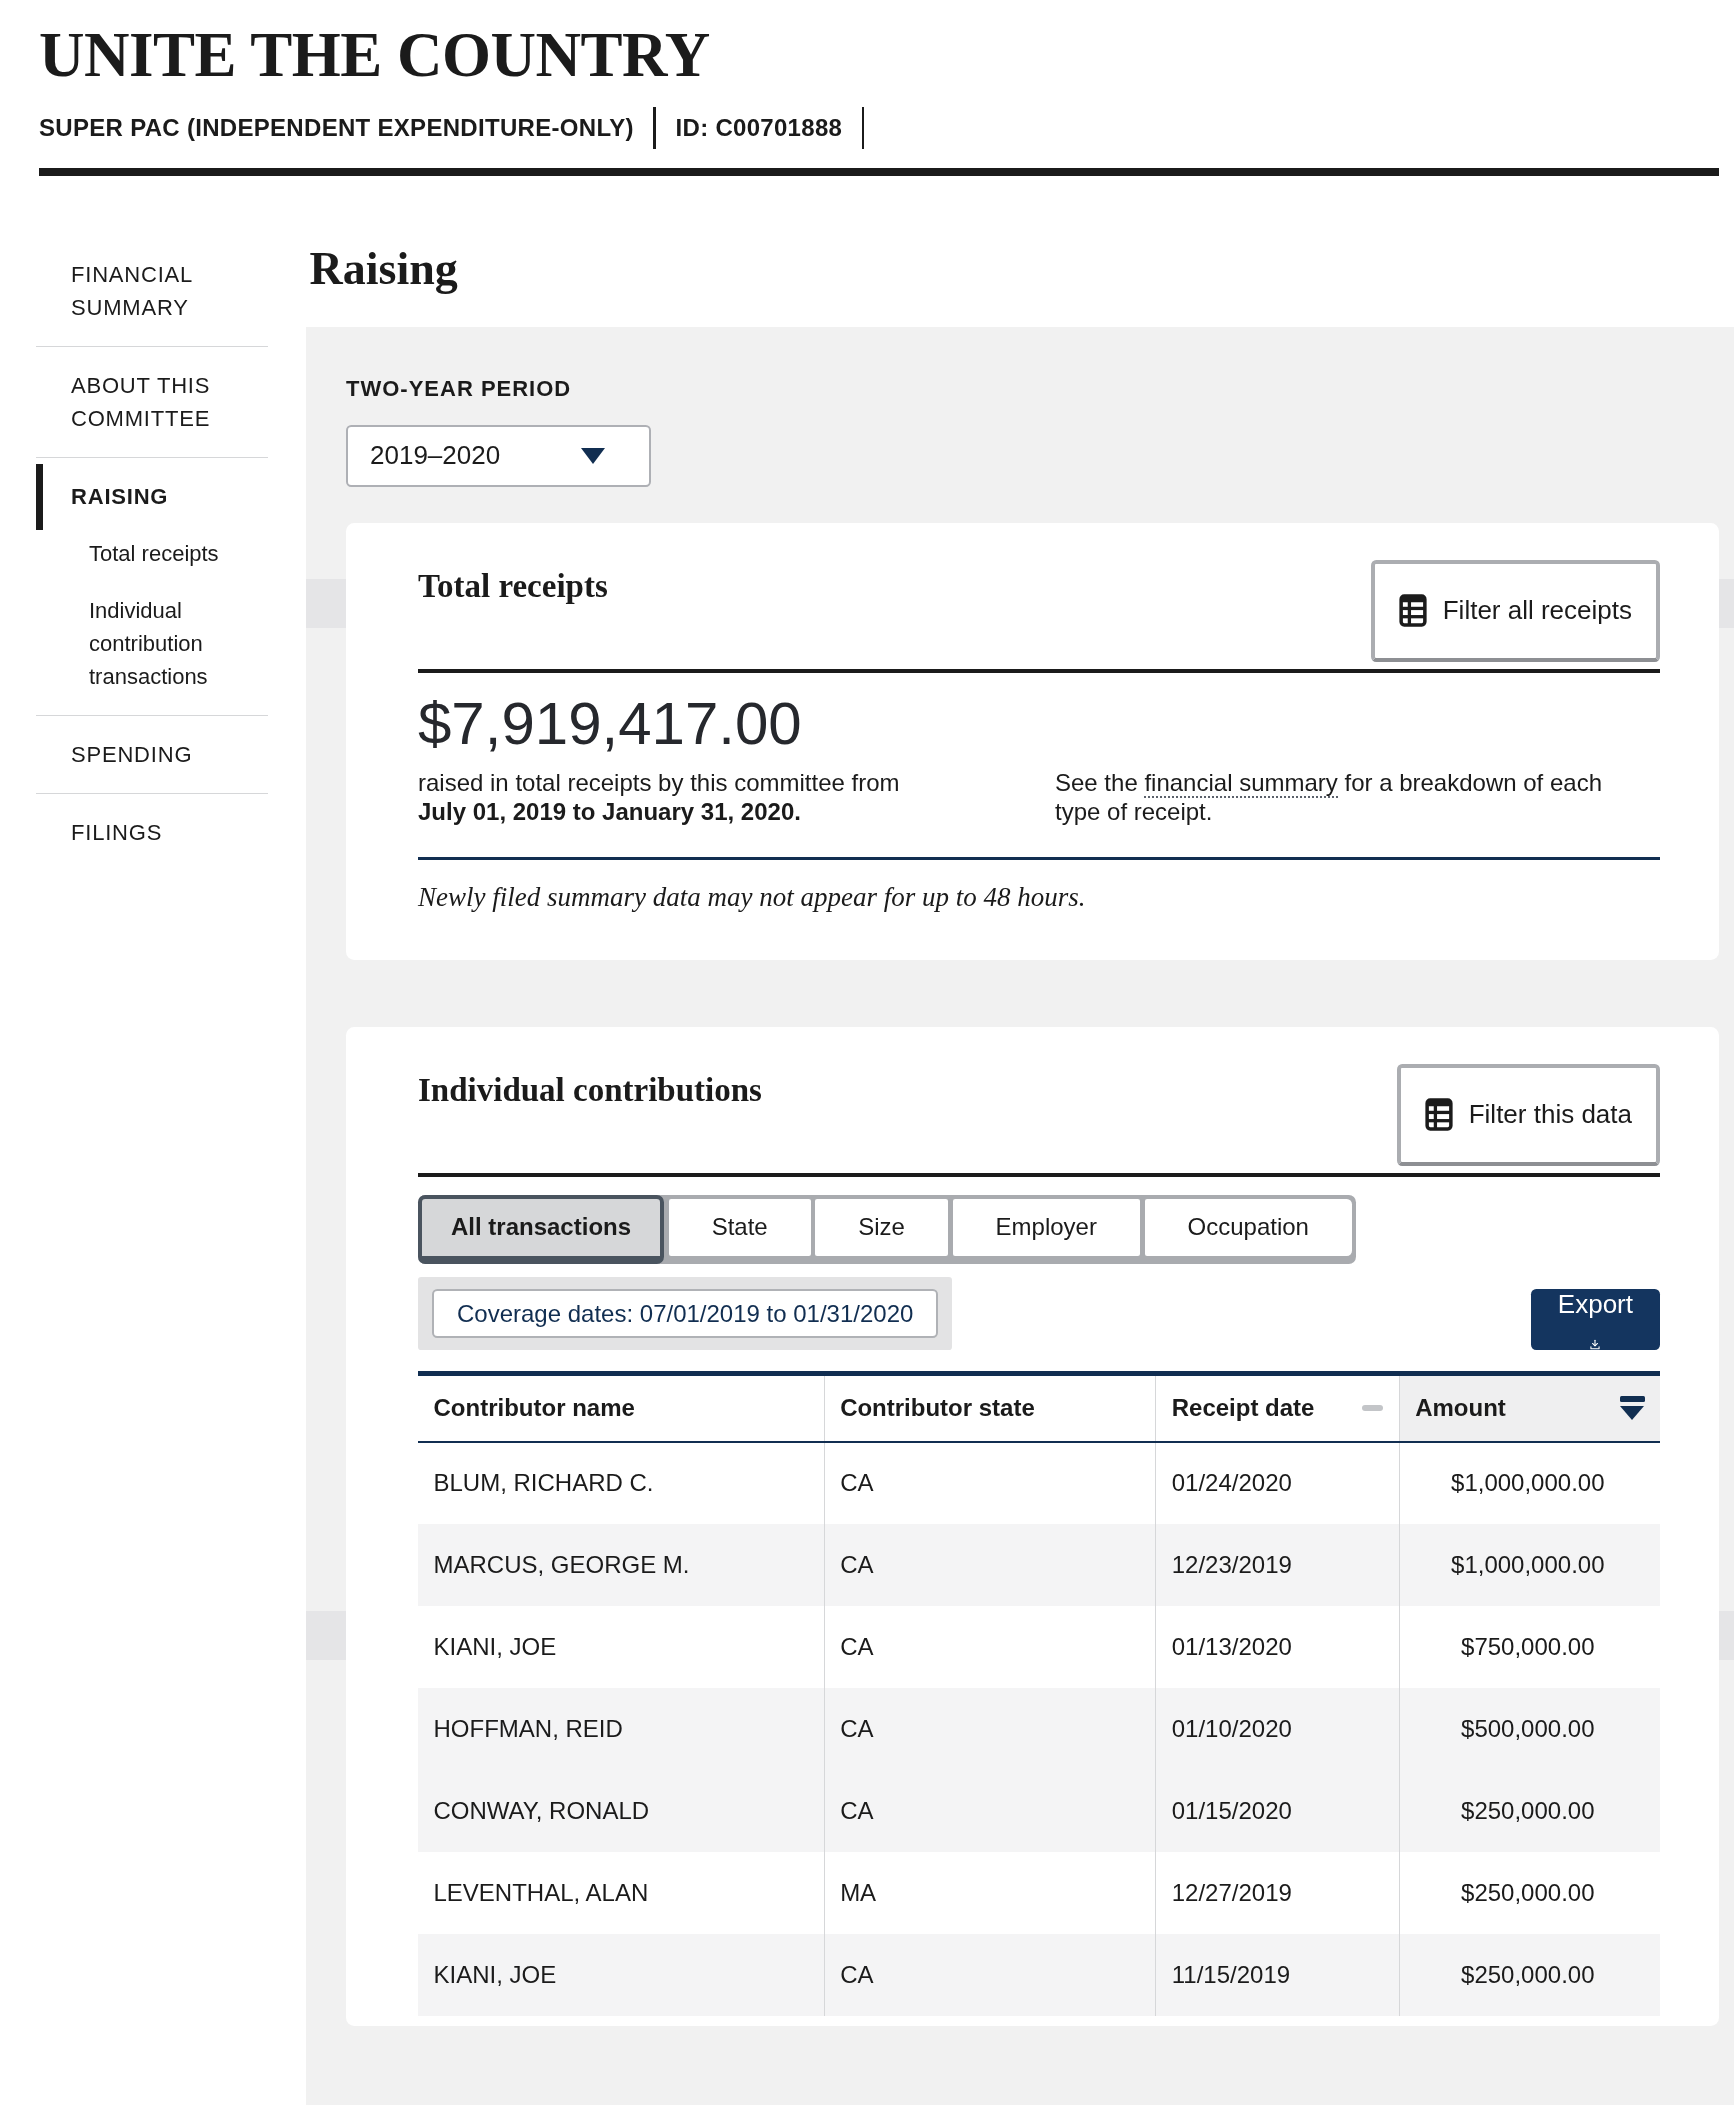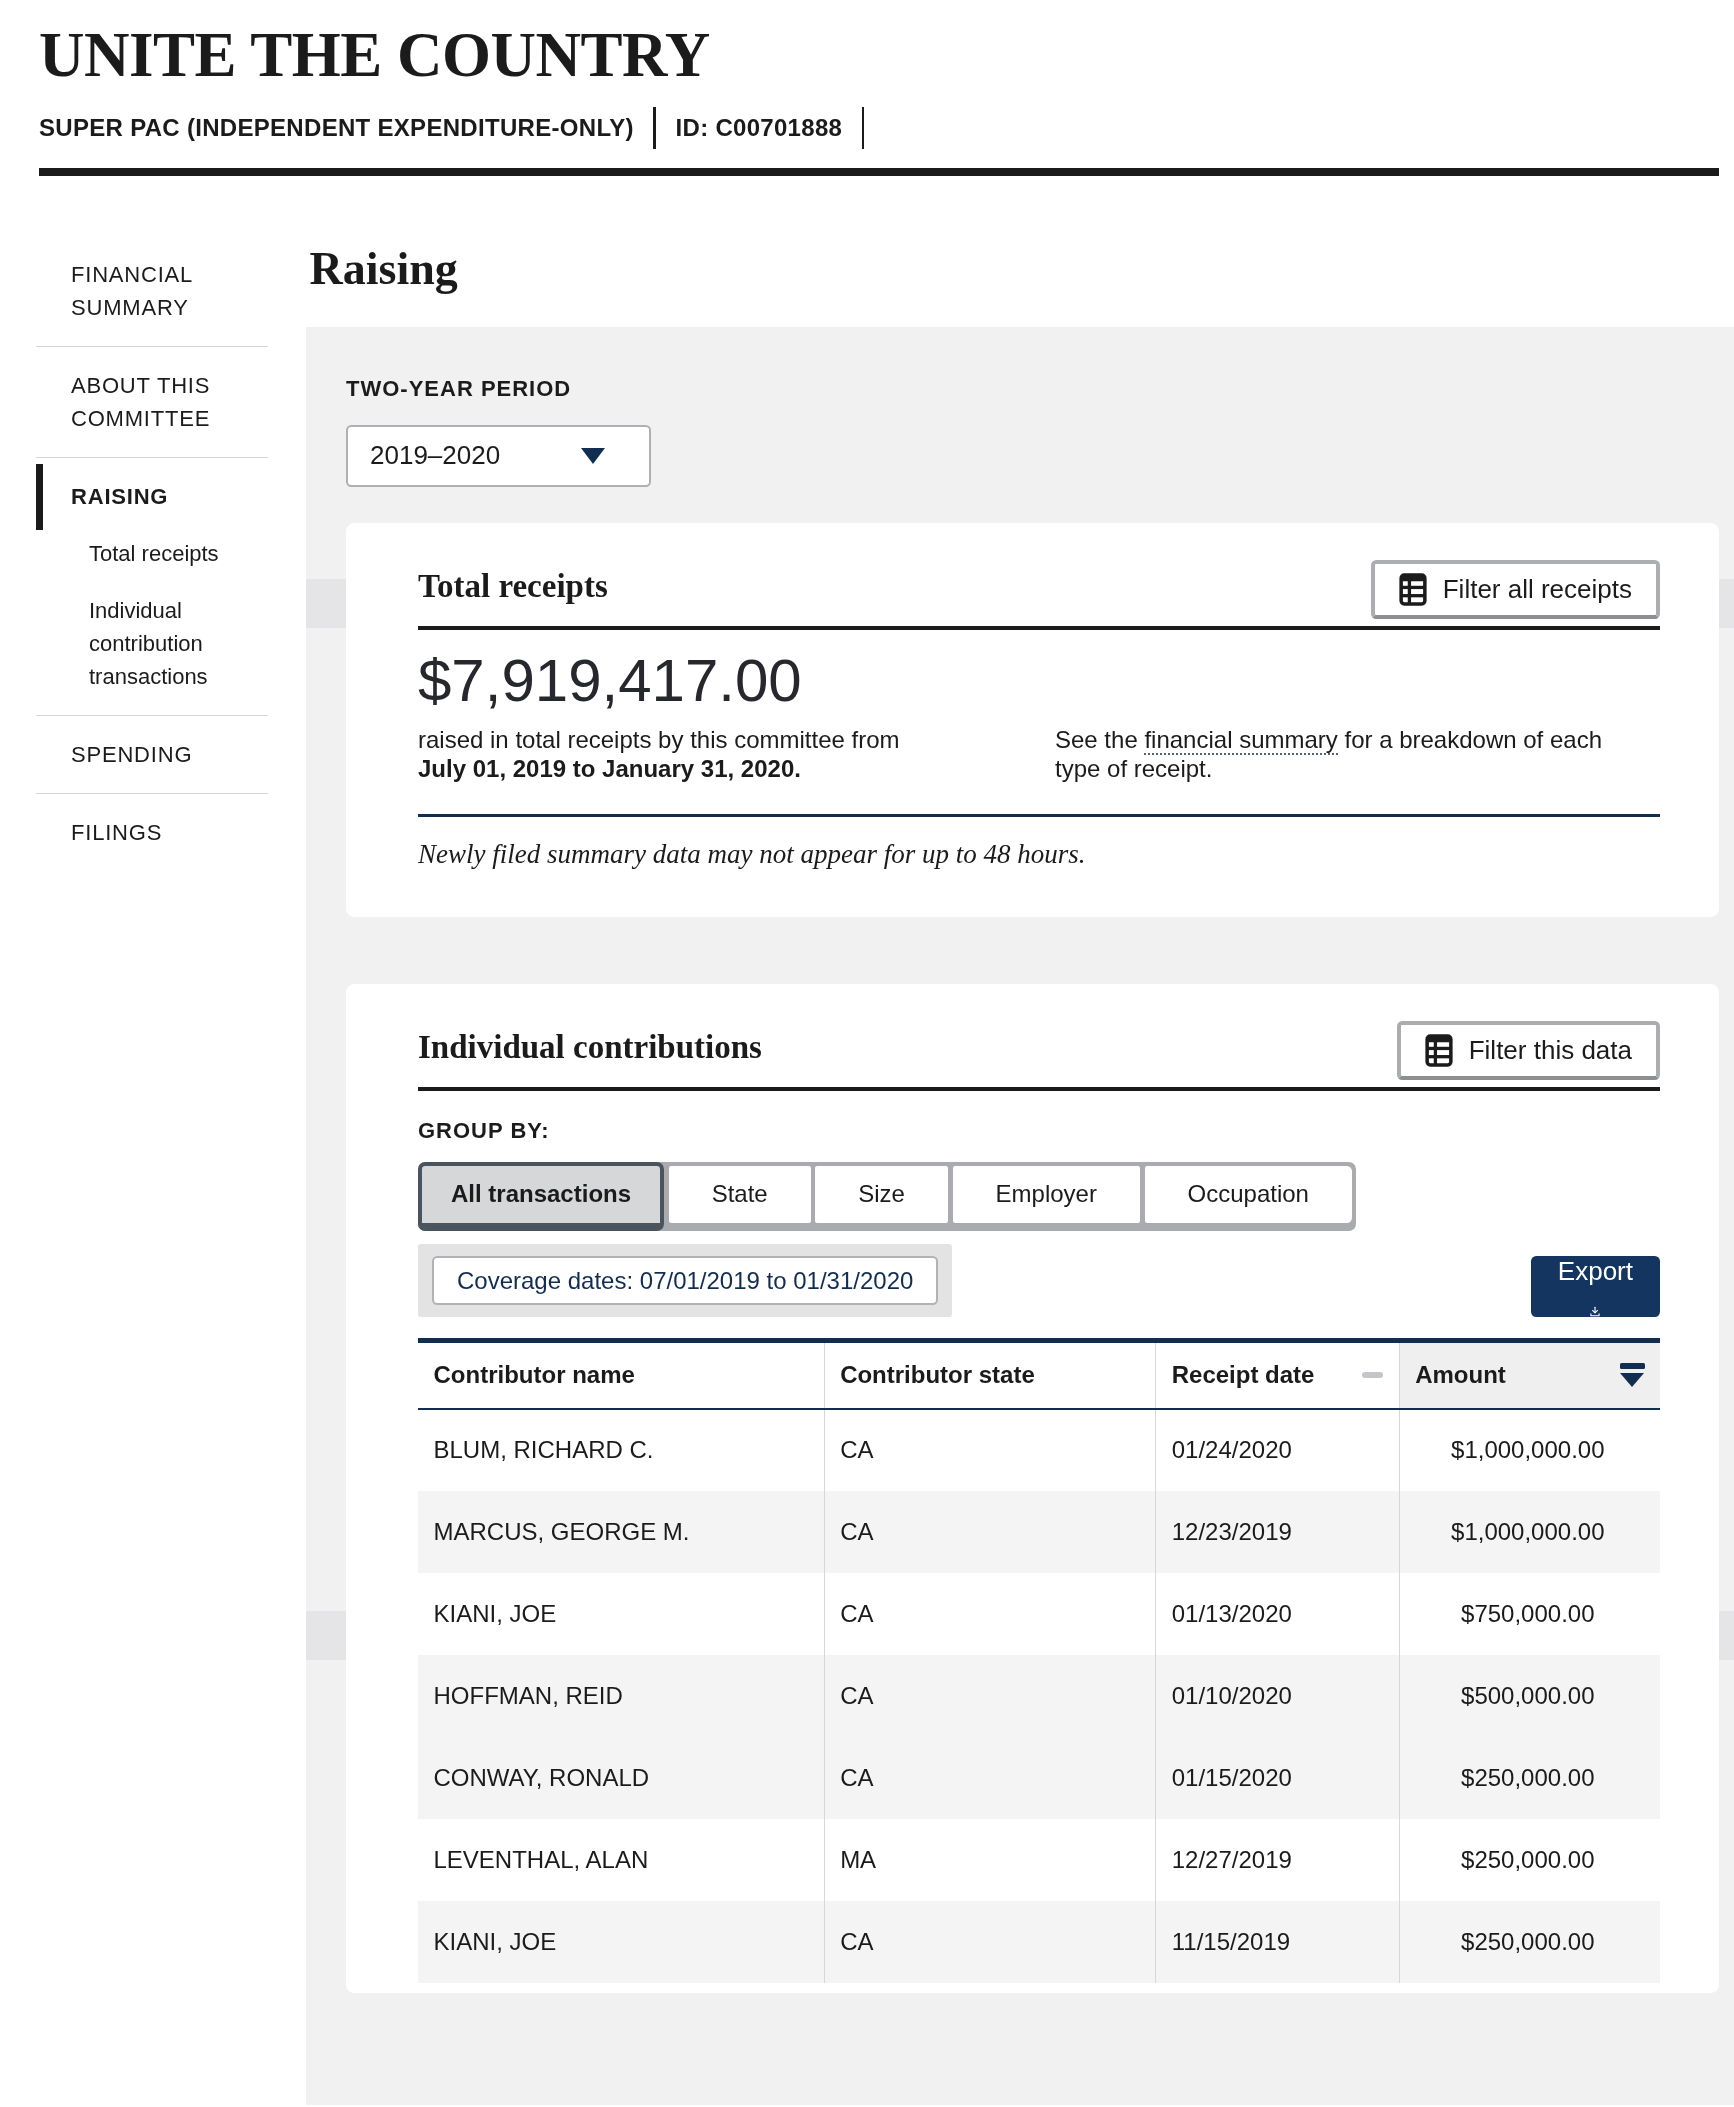--- a/index.html
+++ b/index.html
@@ -48,21 +48,21 @@
 
   
   .card { position:relative; z-index:1; background:#fff; border-radius:8.3px;
     margin-top:36px; width:1373px; padding:0 59px 0 72px; }
   .card-head { display:flex; justify-content:space-between; align-items:flex-start;
     padding-top:37px; }
   .card-title { font-family:"Liberation Serif", serif; font-weight:700;
     font-size:33px; margin-top:8.3px; }
   .filter-btn { display:flex; align-items:center; gap:15.5px; background:#fff;
     border:4.1px solid #abadb1; border-bottom-color:#8d8f93; border-radius:5.2px;
-    height:59px; padding:0 24px; font-size:26px; font-family:inherit;
+    height:102px; padding:0 24px; font-size:26px; font-family:inherit;
     color:#1b1b1b; cursor:pointer; }
   .rule-black { height:4.1px; background:#1b1b1b; margin-top:7.2px; }
   .big-number { font-size:60px; margin-top:15.5px; color:#26282d; }
   .two-col { display:flex; margin-top:10.3px; }
   .two-col p { font-size:24px; line-height:29px; }
   .col-left { width:498px; flex:none; }
   .col-right { width:578px; flex:none; margin-left:139px; }
   .dashed-link { color:#1b1b1b; text-decoration:none;
     border-bottom:2.6px dotted #5b616b; cursor:pointer; }
   .rule-navy { height:2.6px; background:#112e51; margin-top:31px; }
@@ -185,21 +185,20 @@
                 <rect x="2" y="2" width="23" height="6" rx="2" fill="#1b1b1b"></rect>
                 <line x1="10" y1="4" x2="10" y2="30" stroke="#1b1b1b" stroke-width="3.2"></line>
                 <line x1="2" y1="14" x2="25" y2="14" stroke="#1b1b1b" stroke-width="3.2"></line>
                 <line x1="2" y1="22" x2="25" y2="22" stroke="#1b1b1b" stroke-width="3.2"></line>
               </svg>
               <span>Filter this data</span>
             </button>
           </div>
           <div class="rule-black"></div>
 
-          <div class="groupby-label">GROUP BY:</div>
           <div class="btn-group" id="group-buttons">
               <button class="group-btn active">All transactions</button>
               <button class="group-btn">State</button>
               <button class="group-btn">Size</button>
               <button class="group-btn">Employer</button>
               <button class="group-btn">Occupation</button>
             </div>
 
           <div class="controls-row">
             <div class="coverage-wrap">

